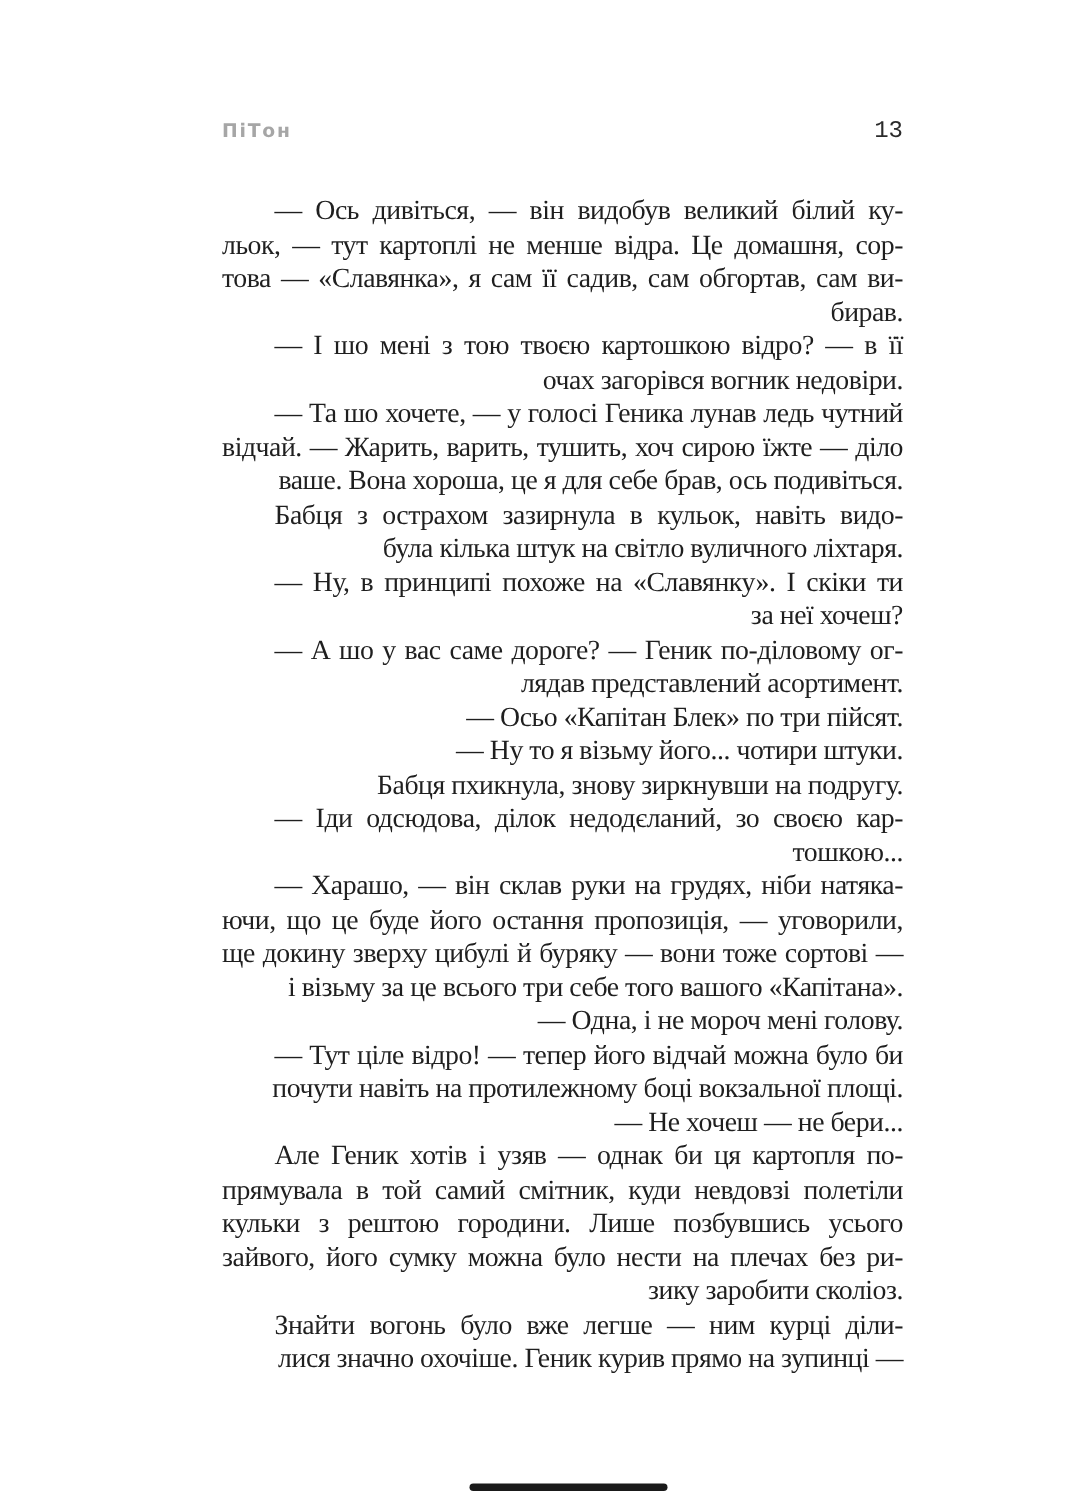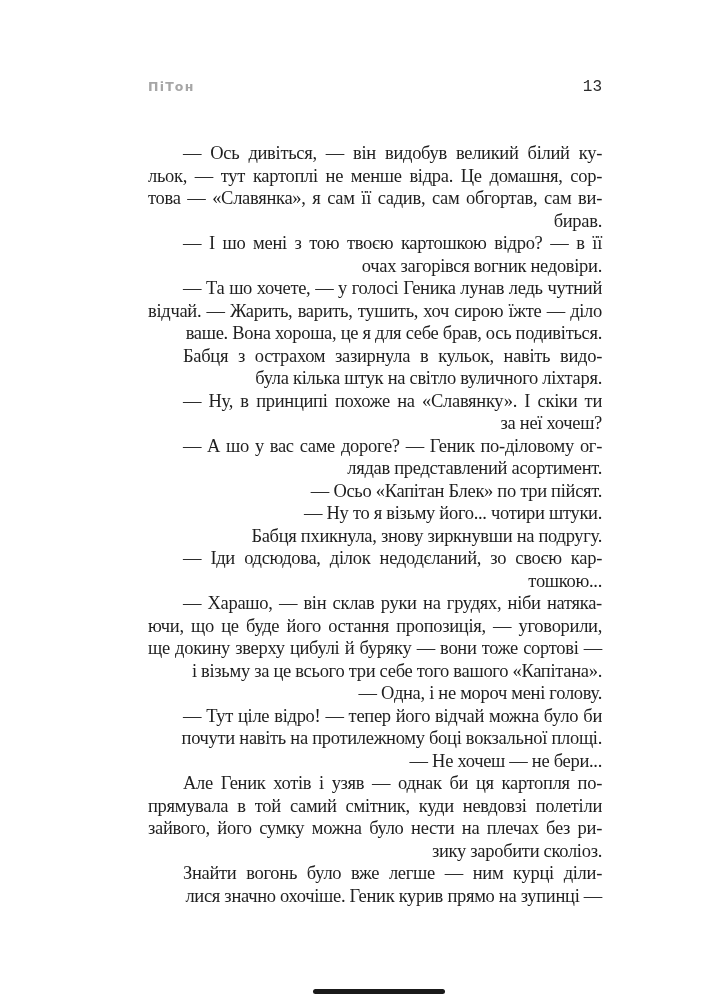--- a/index.html
+++ b/index.html
@@ -36,21 +36,21 @@
     letter-spacing: 1.2px;
   }
   .page-number {
     font-family: Liberation Mono, monospace;
     font-size: 16px;
     color: #2b2b2b;
   }
   .text-block {
     position: absolute;
     left: 118px;
-    top: 142px;
+    top: 130px;
     width: 454px;
     color: #1f1f1f;
   }
   .line {
     font-size: 18.5px;
     line-height: 22.5px;
     height: 22.5px;
     letter-spacing: -0.3px;
     text-align: right;
   }
@@ -106,20 +106,21 @@
       <div class="line first j">— Харашо, — він склав руки на грудях, ніби натяка-</div>
       <div class="line j">ючи, що це буде його остання пропозиція, — уговорили,</div>
       <div class="line j">ще докину зверху цибулі й буряку — вони тоже сортові —</div>
       <div class="line">і візьму за це всього три себе того вашого «Капітана».</div>
       <div class="line first">— Одна, і не мороч мені голову.</div>
       <div class="line first j">— Тут ціле відро! — тепер його відчай можна було би</div>
       <div class="line">почути навіть на протилежному боці вокзальної площі.</div>
       <div class="line first">— Не хочеш — не бери...</div>
       <div class="line first j">Але Геник хотів і узяв — однак би ця картопля по-</div>
       <div class="line j">прямувала в той самий смітник, куди невдовзі полетіли</div>
+      <div class="line j">кульки з рештою городини. Лише позбувшись усього</div>
       <div class="line j">зайвого, його сумку можна було нести на плечах без ри-</div>
       <div class="line">зику заробити сколіоз.</div>
       <div class="line first j">Знайти вогонь було вже легше — ним курці діли-</div>
       <div class="line">лися значно охочіше. Геник курив прямо на зупинці —</div>
     </div>
 
   <div class="home-indicator" style="background: rgb(26, 26, 26);"></div>
 
 </div>
 

